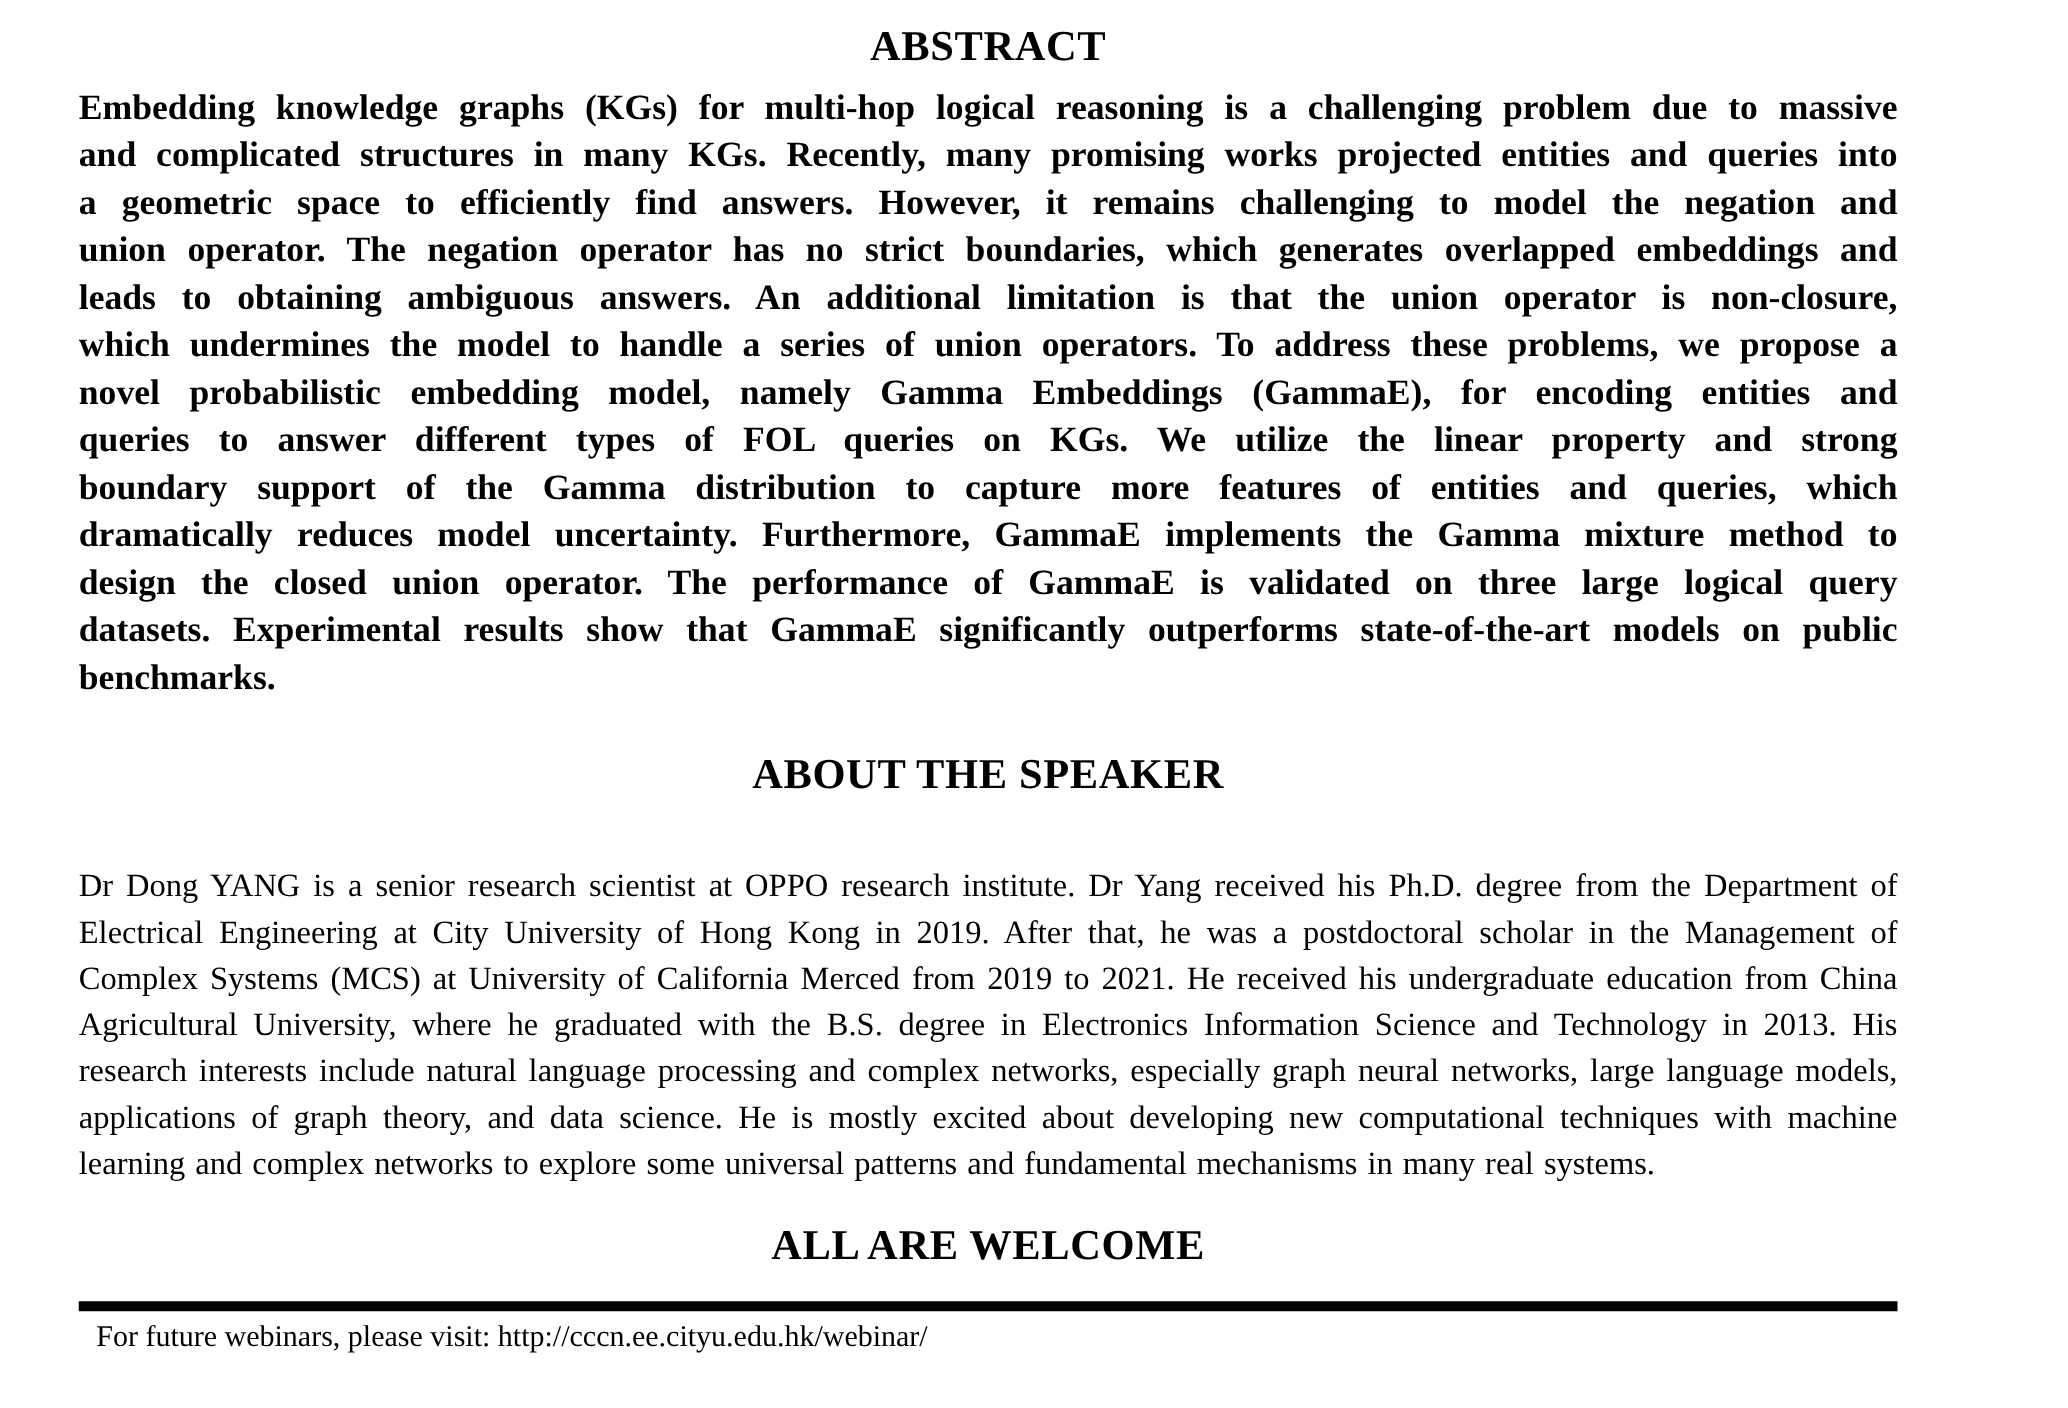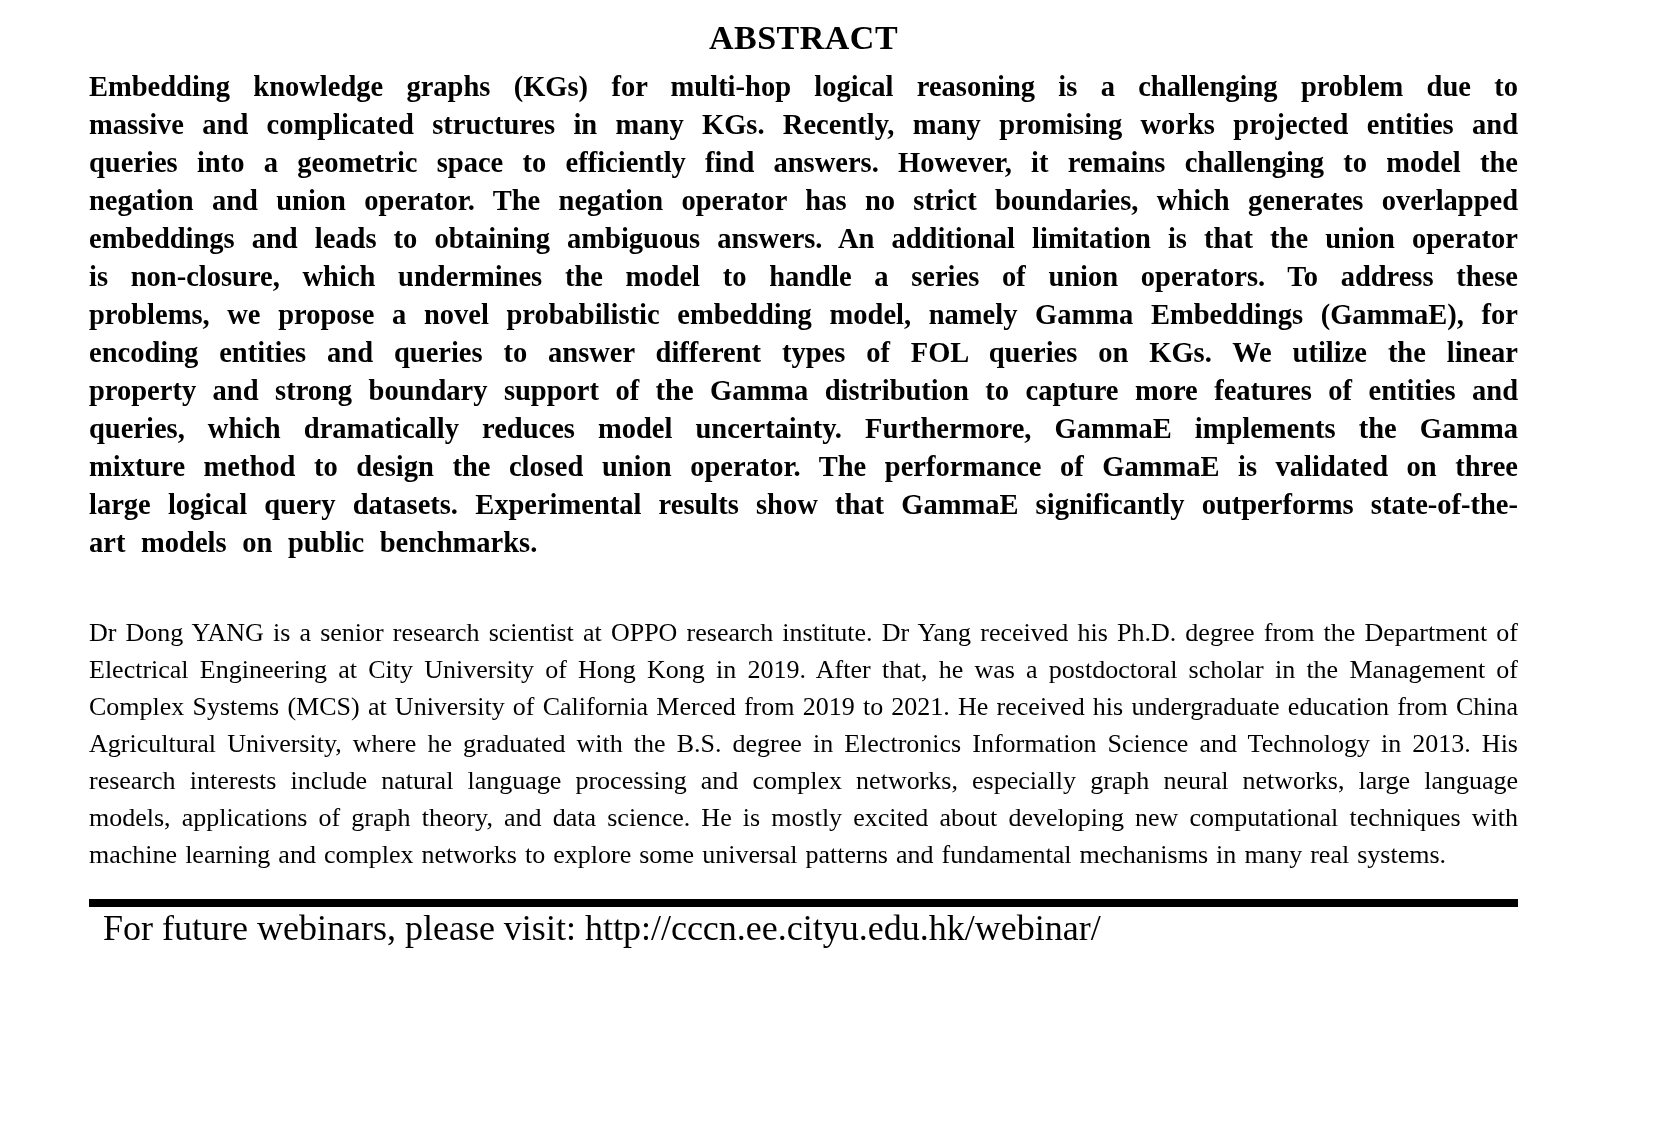--- a/index.html
+++ b/index.html
@@ -11,21 +11,21 @@
     height: 1126px;
     background: #ffffff;
     color: #000000;
     font-family: "Liberation Serif", "DejaVu Serif", serif;
     overflow: hidden;
   }
   .doc {
     box-sizing: border-box;
     width: 1654px;
     height: 1126px;
-    padding: 10px 136px 0 89px;
+    padding: 10px 136px 0 63px;
   }
   .heading {
     font-weight: bold;
     text-align: center;
     font-size: 34px;
     line-height: 36px;
     margin: 0;
     letter-spacing: 0.5px;
   }
   .heading-abstract { margin-top: 10px; }
@@ -48,43 +48,45 @@
     margin-top: 52px;
     word-spacing: 0.06em;
   }
   .divider-rule {
     height: 8px;
     background: #000000;
     margin-top: 26px;
     width: 100%;
   }
   .footer-line {
-    font-size: 36px;
+    font-size: 24px;
     line-height: 34px;
     margin-top: 4px;
     padding-left: 14px;
     white-space: nowrap;
   }
   .footer-line .url {
     color: #000000;
     text-decoration: none;
   }
 </style>
 </head>
 <body>
 
 <div class="doc">
 
   <div class="heading heading-abstract">ABSTRACT</div>
 
   <p class="para para-abstract">Embedding knowledge graphs (KGs) for multi-hop logical reasoning is a challenging problem due to massive and complicated structures in many KGs. Recently, many promising works projected entities and queries into a geometric space to efficiently find answers. However, it remains challenging to model the negation and union operator. The negation operator has no strict boundaries, which generates overlapped embeddings and leads to obtaining ambiguous answers. An additional limitation is that the union operator is non-closure, which undermines the model to handle a series of union operators. To address these problems, we propose a novel probabilistic embedding model, namely Gamma Embeddings (GammaE), for encoding entities and queries to answer different types of FOL queries on KGs. We utilize the linear property and strong boundary support of the Gamma distribution to capture more features of entities and queries, which dramatically reduces model uncertainty. Furthermore, GammaE implements the Gamma mixture method to design the closed union operator. The performance of GammaE is validated on three large logical query datasets. Experimental results show that GammaE significantly outperforms state-of-the-art models on public benchmarks.</p>
 
+  <div class="heading heading-speaker">ABOUT THE SPEAKER</div>
 
   <p class="para para-speaker">Dr Dong YANG is a senior research scientist at OPPO research institute. Dr Yang received his Ph.D. degree from the Department of Electrical Engineering at City University of Hong Kong in 2019. After that, he was a postdoctoral scholar in the Management of Complex Systems (MCS) at University of California Merced from 2019 to 2021. He received his undergraduate education from China Agricultural University, where he graduated with the B.S. degree in Electronics Information Science and Technology in 2013. His research interests include natural language processing and complex networks, especially graph neural networks, large language models, applications of graph theory, and data science. He is mostly excited about developing new computational techniques with machine learning and complex networks to explore some universal patterns and fundamental mechanisms in many real systems.</p>
 
+  <div class="heading heading-welcome">ALL ARE WELCOME</div>
 
   <div class="divider-rule"></div>
 
   <div class="footer-line">
     <span>For future webinars, please visit:</span>
     <span class="url">http://cccn.ee.cityu.edu.hk/webinar/</span>
   </div>
 
 </div>
 

